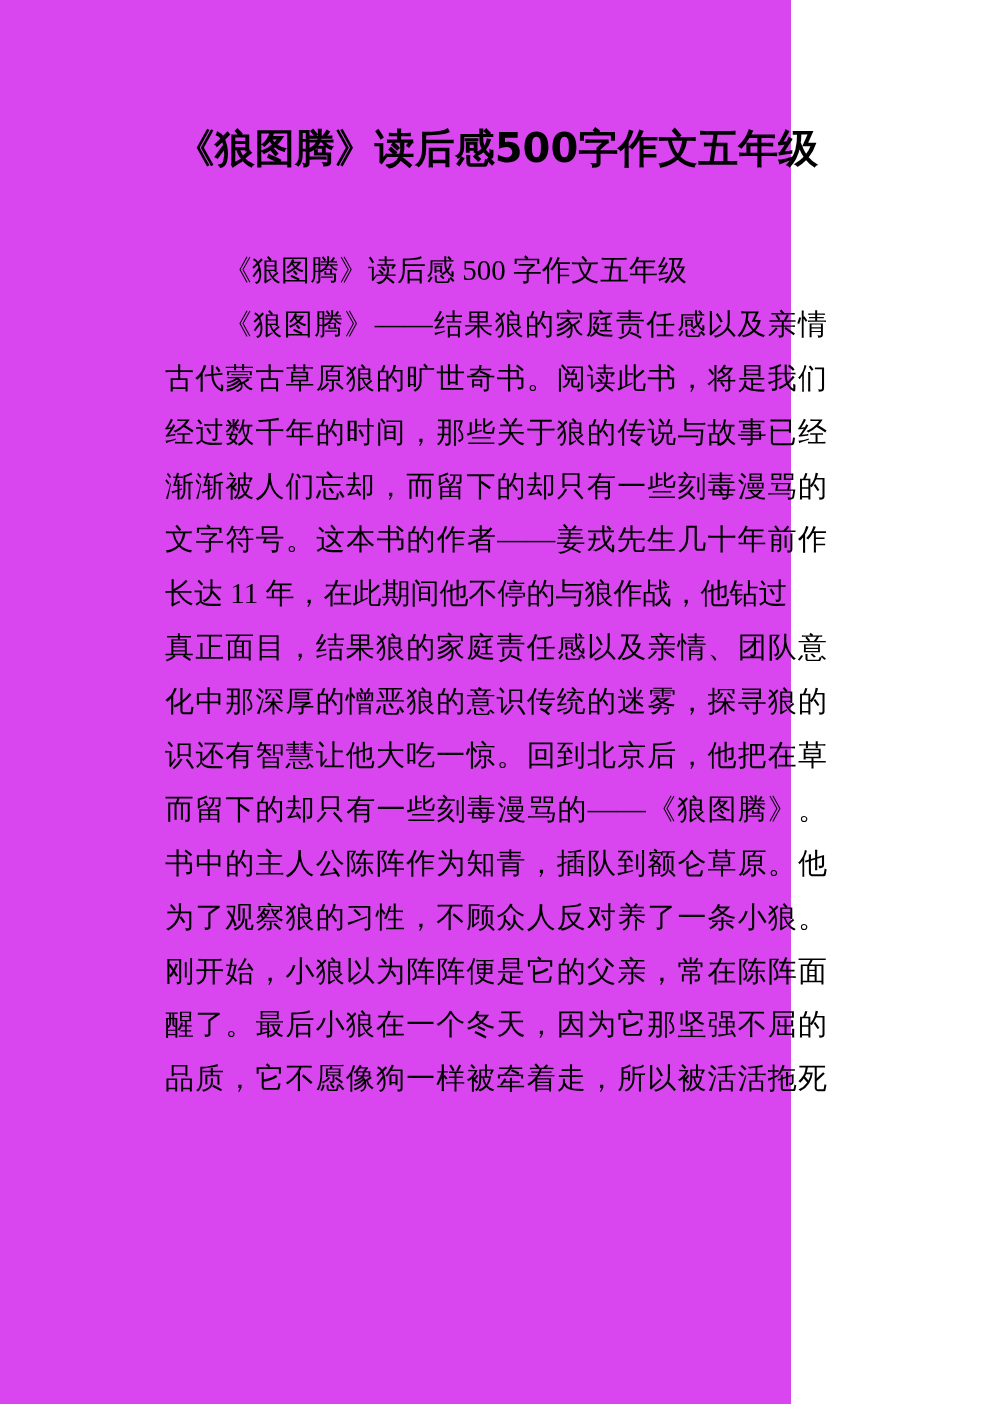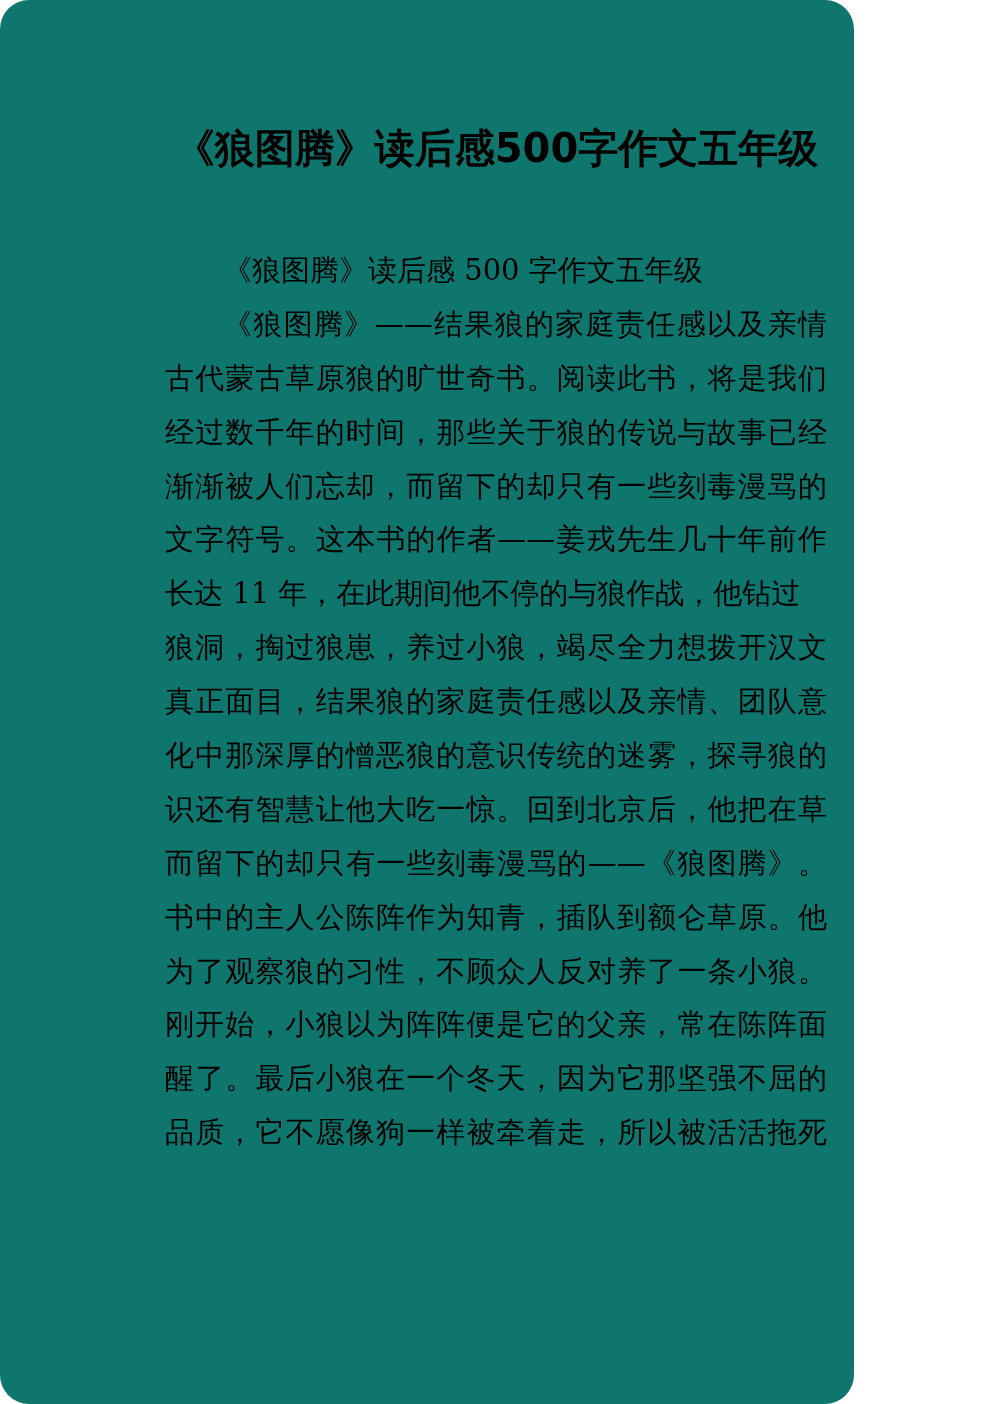--- a/index.html
+++ b/index.html
@@ -11,24 +11,23 @@
       width: 993px;
       height: 1404px;
       position: relative;
       overflow: hidden;
       color: #000000;
     }
     .page {
       position: absolute;
       left: 0;
       top: 0;
-      width: 854px;
+      width: 791px;
       height: 1404px;
-      background: #0f766e;
-      border-radius: 29px;
+      background: #d946ef;
     }
     .doc-title {
       position: absolute;
       left: 0;
       top: 118px;
       width: 993px;
       text-align: center;
       font-family: "DejaVu Sans", "Liberation Sans", sans-serif;
       font-weight: bold;
       font-size: 40px;
@@ -45,20 +44,21 @@
       font-family: "DejaVu Serif", "Liberation Serif", serif;
       font-size: 29px;
       line-height: 53.9px;
     }
     .line {
       display: block;
       height: 53.9px;
       white-space: nowrap;
       text-align: justify;
       text-align-last: justify;
+      font-family: Liberation Serif, serif;
     }
     .line.indent {
       padding-left: 58px;
     }
     .line.left {
       text-align-last: left;
     }
   </style>
 </head>
 <body>
@@ -67,21 +67,20 @@
   <h1 class="doc-title">《狼图腾》读后感500字作文五年级</h1>
 
   <div class="body">
     <span class="line indent left">《狼图腾》读后感 500 字作文五年级</span>
     <span class="line indent">《狼图腾》——结果狼的家庭责任感以及亲情</span>
     <span class="line">古代蒙古草原狼的旷世奇书。阅读此书，将是我们</span>
     <span class="line">经过数千年的时间，那些关于狼的传说与故事已经</span>
     <span class="line">渐渐被人们忘却，而留下的却只有一些刻毒漫骂的</span>
     <span class="line">文字符号。这本书的作者——姜戎先生几十年前作</span>
     <span class="line left">长达 11 年，在此期间他不停的与狼作战，他钻过</span>
-    <span class="line">狼洞，掏过狼崽，养过小狼，竭尽全力想拨开汉文</span>
     <span class="line">真正面目，结果狼的家庭责任感以及亲情、团队意</span>
     <span class="line">化中那深厚的憎恶狼的意识传统的迷雾，探寻狼的</span>
     <span class="line">识还有智慧让他大吃一惊。回到北京后，他把在草</span>
     <span class="line">而留下的却只有一些刻毒漫骂的——《狼图腾》。</span>
     <span class="line">书中的主人公陈阵作为知青，插队到额仑草原。他</span>
     <span class="line">为了观察狼的习性，不顾众人反对养了一条小狼。</span>
     <span class="line">刚开始，小狼以为阵阵便是它的父亲，常在陈阵面</span>
     <span class="line">醒了。最后小狼在一个冬天，因为它那坚强不屈的</span>
     <span class="line">品质，它不愿像狗一样被牵着走，所以被活活拖死</span>
   </div>

